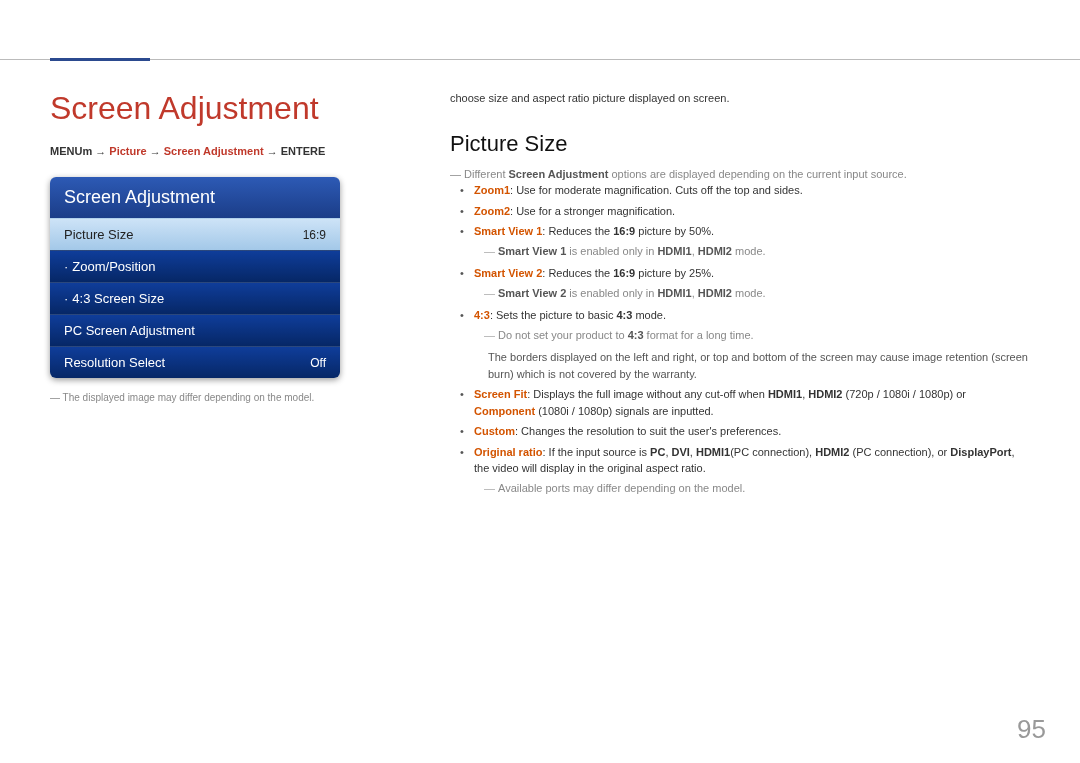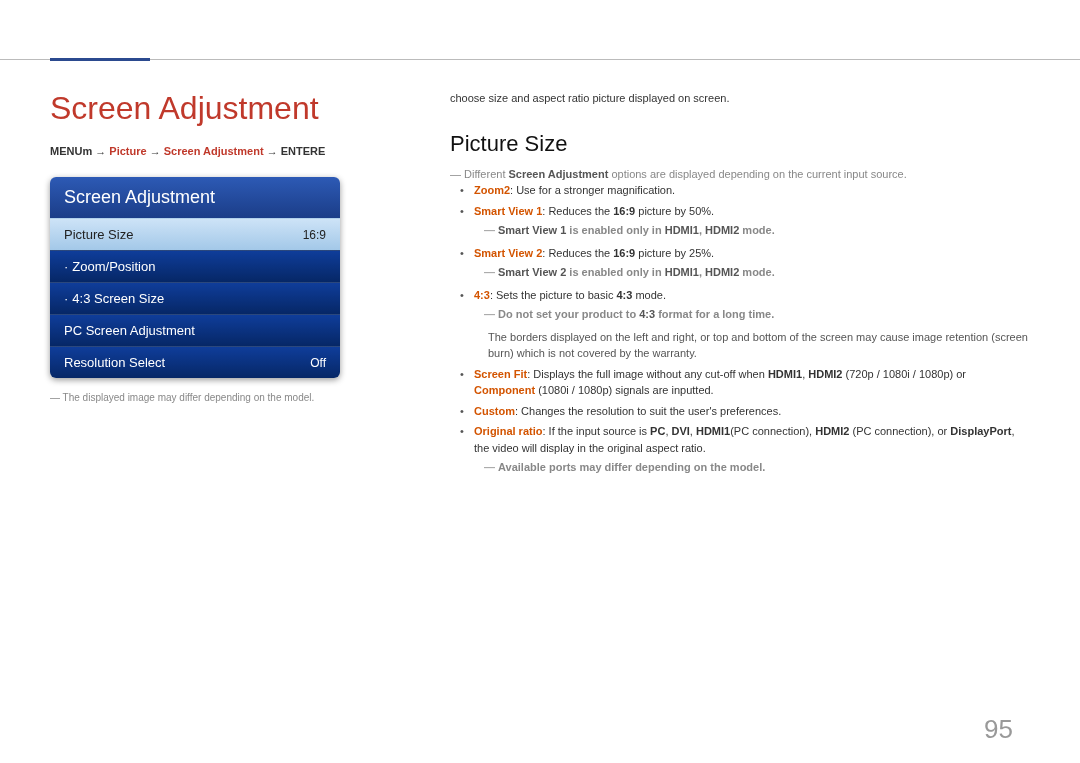--- a/index.html
+++ b/index.html
@@ -28,26 +28,26 @@
   .intro { margin-bottom: 20px; }
   h2.section { font-size: 22px; color: #111; font-weight: 400; margin-bottom: 6px; }
   .sub { color: #888; font-size: 11px; margin-bottom: 0; }
   .sub b { color: #555; }
 
   ul.bullets { list-style: none; margin-left: 10px; }
   ul.bullets > li { position: relative; padding-left: 14px; margin-bottom: 4px; }
   ul.bullets > li::before { content: "•"; position: absolute; left: 0; top: 0; color: #555; }
   .orange { color: #d35400; font-weight: bold; }
   .bold { font-weight: bold; }
-  .dash-note { color: #888; margin: 3px 0 6px 14px; position: relative; padding-left: 10px; font-weight: bold; }
+  .dash-note { color: #888; margin: 3px 0 6px 14px; position: relative; padding-left: 10px; }
   .dash-note::before { content: "―"; position: absolute; left: -4px; color: #aaa; }
   .dash-note b { color: #555; }
   .sub-text { color: #555; padding-left: 14px; display: block; margin-bottom: 4px; }
 
-  .pagenum { position: absolute; right: 67px; bottom: 18px; font-size: 26px; color: #999; font-weight: 300; }
+  .pagenum { position: absolute; right: 34px; bottom: 18px; font-size: 26px; color: #999; font-weight: 300; }
 </style>
 </head>
 <body>
 
 <div class="topbar">
   <div class="accent"></div>
 </div>
 
 <div class="page">
   <div class="left">
@@ -91,20 +91,21 @@
   </div>
 
   <div class="right">
     <div class="intro">choose size and aspect ratio picture displayed on screen.</div>
 
     <h2 class="section">Picture Size</h2>
     <div class="sub">― <span>Different </span><b>Screen Adjustment</b><span> options are displayed depending on the current input source.</span></div>
 
     <ul class="bullets">
 
+      <li><span class="orange">Zoom1</span><span>: Use for moderate magnification. Cuts off the top and sides.</span></li>
 
       <li><span class="orange">Zoom2</span><span>: Use for a stronger magnification.</span></li>
 
       <li><span class="orange">Smart View 1</span><span>: Reduces the </span><span class="bold">16:9</span><span> picture by 50%.</span>
         <div class="dash-note"><b>Smart View 1</b><span> is enabled only in </span><b>HDMI1</b><span>, </span><b>HDMI2</b><span> mode.</span></div>
       </li>
 
       <li><span class="orange">Smart View 2</span><span>: Reduces the </span><span class="bold">16:9</span><span> picture by 25%.</span>
         <div class="dash-note"><b>Smart View 2</b><span> is enabled only in </span><b>HDMI1</b><span>, </span><b>HDMI2</b><span> mode.</span></div>
       </li>

